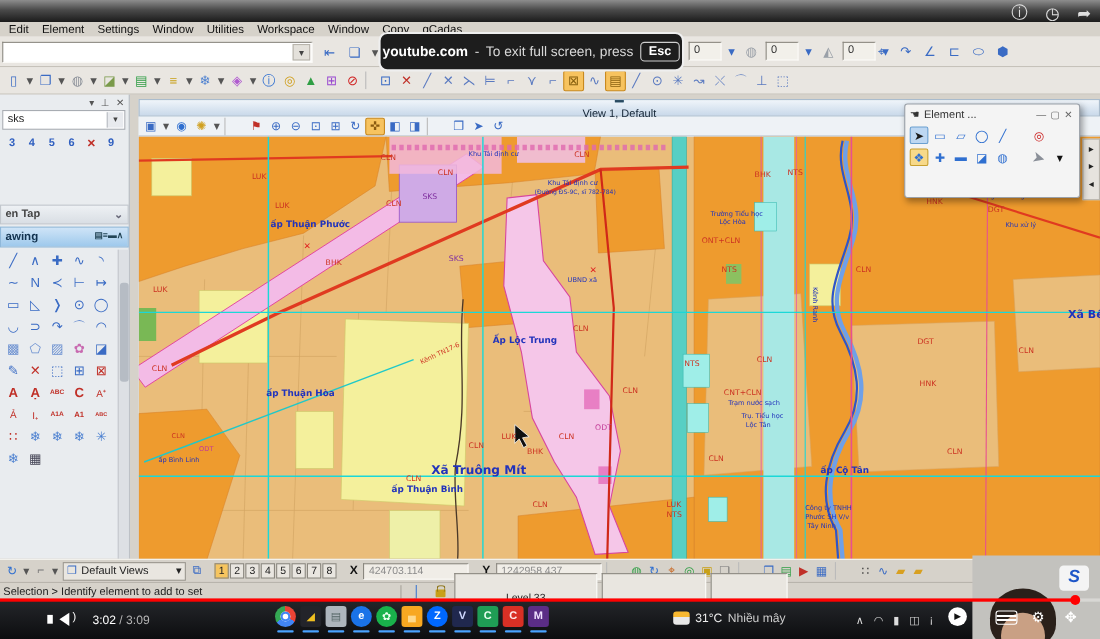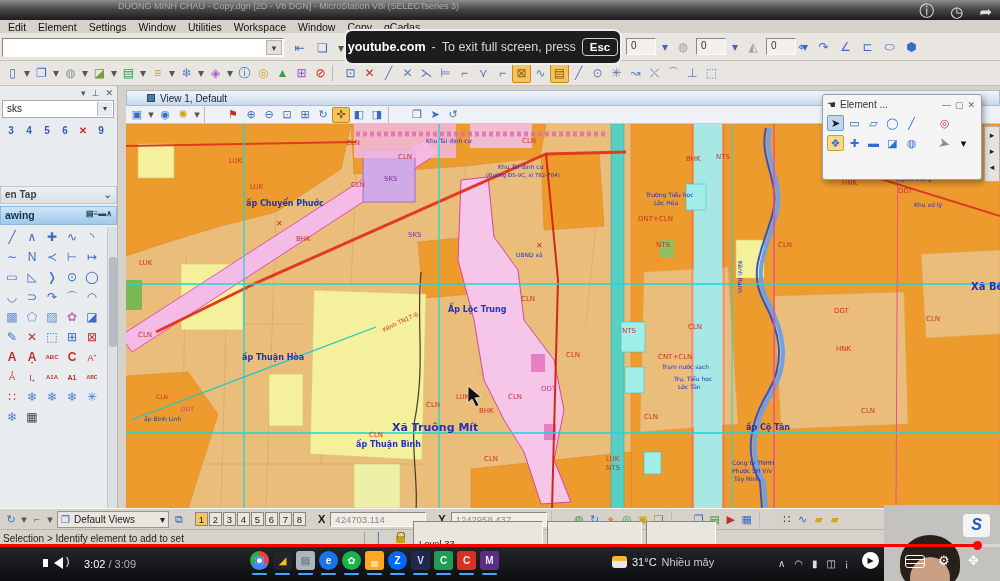--- a/index.html
+++ b/index.html
@@ -54,21 +54,21 @@
   #drawing-header b{flex:1;}
   #drawing-header span{font-size:8px;color:#245;}
   #drawing-tools{left:2px;top:141px;width:104px;flex-wrap:wrap;position:absolute;display:flex;}
   #drawing-tools span{width:20px;height:20px;display:inline-flex;align-items:center;justify-content:center;font-size:12px;color:#3a6bc4;}
   #panel-scroll{left:107px;top:141px;width:10px;height:360px;background:#dde0e4;border-left:1px solid #c4c8cd;position:absolute;}
   #panel-scroll .thumb{position:absolute;left:1px;top:30px;width:8px;height:90px;background:#b6bcc4;border-radius:3px;}
   #panel-scroll .dn{position:absolute;left:0;bottom:0;width:10px;font-size:7px;color:#556;text-align:center;}
 
   
   #view-window{left:126px;top:90px;width:874px;height:418px;background:#dfe7f0;}
-  #view-titlebar{height:16px;background:linear-gradient(#f0f5fa,#c9d9ea);border:1px solid #aabccd;font-size:10px;color:#123;display:flex;align-items:center;gap:5px;padding:0 20px;}
+  #view-titlebar{height:16px;background:linear-gradient(#f0f5fa,#c9d9ea);border:1px solid #aabccd;font-size:10px;color:#123;display:flex;align-items:center;gap:5px;padding:0 4px;flex-direction:column;}
   #view-titlebar .sq{width:8px;height:8px;background:#4a7a9a;border:1px solid #2a4a60;}
   #view-toolbar{height:18px;background:#eef2f6;border-bottom:1px solid #c2ccd6;display:flex;align-items:center;padding-left:2px;}
   #view-toolbar .ico{width:18px;height:16px;font-size:11px;}
   #map-wrap{position:relative;width:874px;height:385px;overflow:hidden;cursor:default;}
   #map-labels{position:absolute;left:0;top:0;width:874px;height:385px;}
   .map-label{position:absolute;white-space:nowrap;font-family:"DejaVu Sans",sans-serif;font-size:7px;line-height:1;}
   .map-label.rot{transform:rotate(-25deg);}
   .map-label.rotv{transform:rotate(90deg);}
 
   
@@ -89,21 +89,21 @@
   
   #statusbar{left:0;top:508px;width:1000px;height:21px;background:#d6d2ca;border-top:1px solid #f6f4f0;display:flex;align-items:center;gap:2px;padding-left:3px;}
   #statusbar .ico{width:16px;height:16px;font-size:11px;}
   #views-combo{width:112px;height:17px;background:#e9e6e0;border:1px solid #9a968e;font-size:10px;color:#222;display:flex;align-items:center;gap:4px;padding:0 3px;}
   #views-combo .cic{color:#3a6bc4;font-size:10px;}
   #views-combo .lbl{flex:1;}
   #view-toggles{display:flex;gap:1px;margin-left:6px;}
   #view-toggles span{width:13px;height:14px;border:1px solid #8a877f;background:#e9e6e0;font-size:9.5px;display:inline-flex;align-items:center;justify-content:center;color:#222;}
   .coord-lbl{font-weight:bold;font-size:11px;color:#111;margin:0 3px 0 10px;}
   .coord-field{width:96px;height:15px;background:#f0ede7;border:1px solid;border-color:#8a877f #fbfaf7 #fbfaf7 #8a877f;font-size:9.5px;color:#8a8a8a;padding:1px 4px;}
-  #promptbar{left:0;top:529px;width:1000px;height:17px;background:#d6d2ca;border-top:1px solid #b8b4ac;display:flex;align-items:center;font-size:10px;color:#222;padding-left:3px;}
+  #promptbar{left:0;top:529px;width:1000px;height:17px;background:#d6d2ca;border-top:1px solid #b8b4ac;display:flex;align-items:center;font-size:10px;color:#222;padding-left:3px;text-align:center;}
   #prompt-text{flex:0 0 auto;}
   #prompt-div{width:1px;height:12px;background:#a8a49c;margin:0 4px 0 180px;}
   .lock-icon{width:9px;height:7px;background:#c8a018;border-radius:1px;position:relative;margin:3px 4px 0 8px;display:inline-block;}
   .lock-icon:before{content:"";position:absolute;left:1.5px;top:-4px;width:6px;height:5px;border:1.5px solid #8a7010;border-bottom:none;border-radius:3px 3px 0 0;}
   .status-field{height:14px;background:#e9e6e0;border:1px solid;border-color:#8a877f #fbfaf7 #fbfaf7 #8a877f;font-size:9.5px;color:#222;padding:16px 5px;margin-left:4px;}
 
   
   #progressbar{left:0;top:544px;width:1000px;height:3px;z-index:60;display:flex;}
   #progress-played{height:3px;background:#f00;}
   #progress-rest{height:3px;background:rgba(255,255,255,.35);flex:1;}
@@ -136,21 +136,20 @@
   #cc-icon{position:absolute;left:905px;top:9px;width:20px;height:13px;border:1.5px solid #fff;border-radius:3px;background:linear-gradient(transparent 3px,#fff 3px,#fff 4.5px,transparent 4.5px,transparent 7px,#fff 7px,#fff 8.5px,transparent 8.5px);}
   #gear-icon{position:absolute;left:938px;top:7px;color:#fff;font-size:13px;}
   #fsexit-icon{position:absolute;left:968px;top:7px;color:#fff;font-size:13px;}
 </style>
 </head>
 <body>
 
 <div id="screen">
 
   <div id="titlebar" class="abs">
-    <div id="app-title-bg" class="abs">DUONG MINH CHAU - Copy.dgn [2D - V8 DGN] - MicroStation V8i (SELECTseries 3)</div>
     <div id="yt-top-icons" class="abs row">
         <span class="">ⓘ</span>
         <span class="">◷</span>
         <span class="">➦</span>
       </div>
   </div>
 
   <div id="menubar" class="abs row">
       <span class="">Edit</span>
       <span class="">Element</span>
@@ -428,21 +427,21 @@
           <line x1="118" y1="0" x2="118" y2="385"></line>
           <line x1="313" y1="0" x2="313" y2="385"></line>
           <line x1="606" y1="0" x2="606" y2="385" stroke-width="1"></line>
           <line x1="0" y1="160" x2="874" y2="160"></line>
           <line x1="0" y1="309" x2="874" y2="309"></line>
           <line x1="5" y1="296" x2="250" y2="203" stroke="#20c8c8"></line>
         </g>
         <polygon points="342,262 342,279 346,275 350,283 353,281 349,274 355,273" fill="#111" stroke="#fff" stroke-width="0.7"></polygon>
       </svg>
       <div id="map-labels">
-          <span class="map-label" style="color: rgb(34, 51, 187); left: 120px; top: 76px; font-size: 8px; font-weight: bold;">ấp Chuyển Phước</span>
+          <span class="map-label" style="color: rgb(34, 51, 187); left: 120px; top: 76px; font-size: 8px; font-weight: bold;">ấp Thuận Phước</span>
           <span class="map-label" style="color: rgb(34, 51, 187); left: 322px; top: 182px; font-size: 8px; font-weight: bold;">Ấp Lộc Trung</span>
           <span class="map-label" style="color: rgb(34, 51, 187); left: 116px; top: 230px; font-size: 8px; font-weight: bold;">ấp Thuận Hòa</span>
           <span class="map-label" style="color: rgb(34, 51, 187); left: 266px; top: 298px; font-size: 11px; font-weight: bold;">Xã Truông Mít</span>
           <span class="map-label" style="color: rgb(34, 51, 187); left: 230px; top: 317px; font-size: 8px; font-weight: bold;">ấp Thuận Bình</span>
           <span class="map-label" style="color: rgb(34, 51, 187); left: 620px; top: 300px; font-size: 8px; font-weight: bold;">ấp Cộ Tân</span>
           <span class="map-label" style="color: rgb(34, 51, 187); left: 845px; top: 158px; font-size: 10px; font-weight: bold;">Xã Bế</span>
           <span class="map-label" style="color: rgb(34, 51, 187); left: 300px; top: 14px; font-size: 6px;">Khu Tái định cư</span>
           <span class="map-label" style="color: rgb(34, 51, 187); left: 372px; top: 40px; font-size: 6px;">Khu Tái định cư</span>
           <span class="map-label" style="color: rgb(34, 51, 187); left: 360px; top: 49px; font-size: 5.5px;">(Đường ĐS-9C, sĩ 782-784)</span>
           <span class="map-label" style="color: rgb(34, 51, 187); left: 520px; top: 68px; font-size: 6px;">Trường Tiểu học</span>

